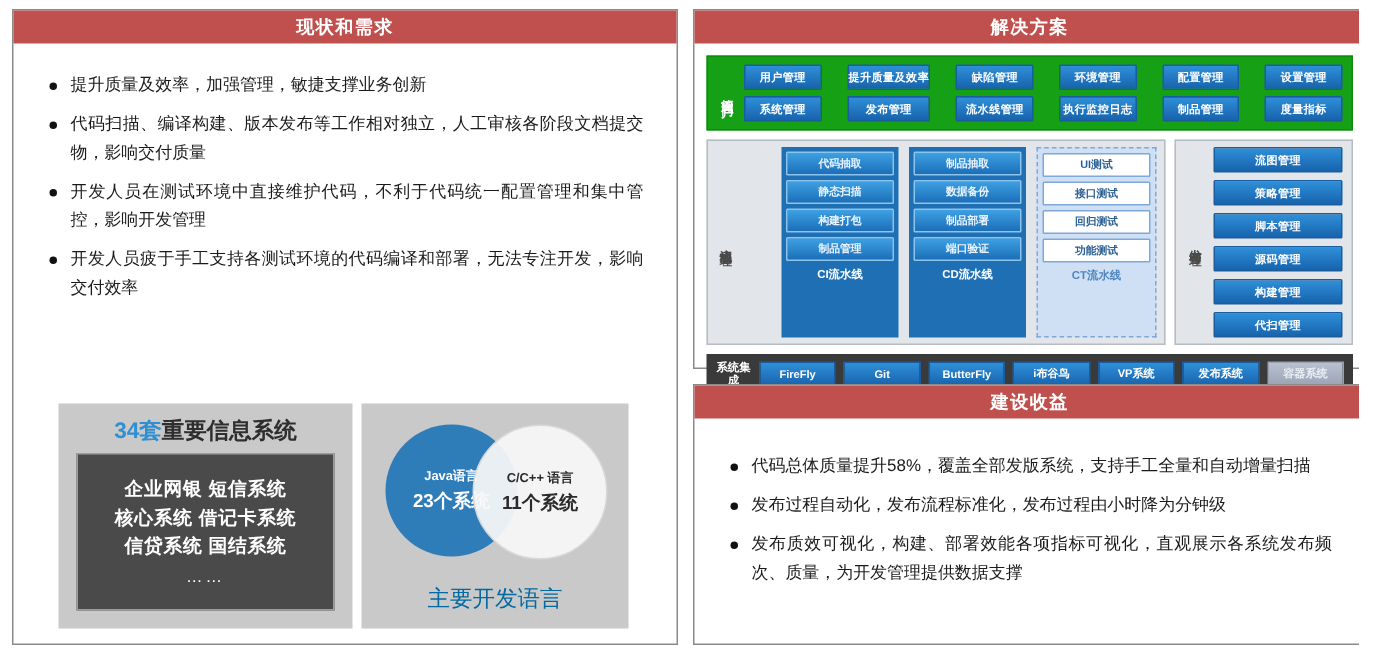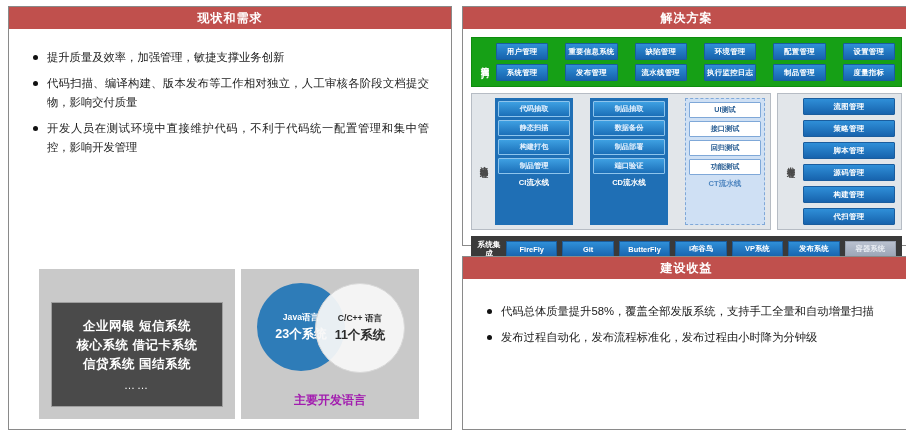--- a/index.html
+++ b/index.html
@@ -33,38 +33,38 @@
   .darkbox .dots{color:#fff;font-size:11px;letter-spacing:2px;margin-top:4px;}
 
   .venn{position:absolute;top:12px;left:0;right:0;height:92px;}
   .circle{position:absolute;top:2px;width:88px;height:88px;border-radius:50%;
           display:flex;flex-direction:column;align-items:center;justify-content:center;}
   .circle.blue{left:16px;background:#2e7cb8;color:#fff;}
   .circle.white{left:74px;background:rgba(248,248,248,0.93);border:1px solid #d8d8d8;color:#2b2b2b;}
   .circle .lang{font-size:8.6px;font-weight:bold;margin-bottom:2px;}
   .circle .cnt{font-size:12.5px;font-weight:bold;}
   .venn-cap{position:absolute;bottom:10px;left:0;right:0;text-align:center;
-            font-size:12px;font-weight:bold;color:#a21caf;}
+            font-size:15px;font-weight:normal;color:#0369a1;}
 
   
   .diagram{padding:7px 8px 7px 8px;}
   .green-band{background:#16a016;padding:5px 6px;display:flex;align-items:stretch;gap:5px;
               border:1px solid #0e8c0e;}
   .vlabel{writing-mode:vertical-rl;text-orientation:upright;font-size:8.2px;color:#ffffff;
           font-weight:bold;letter-spacing:1px;display:flex;align-items:center;justify-content:center;
           width:13px;line-height:11px;}
   .vlabel.dark{color:#4a4a4a;}
   .grid2{flex:1;display:grid;grid-template-columns:repeat(6,1fr);grid-auto-rows:17px;gap:4px 17px;}
   .chip{background:linear-gradient(#2f8fd8,#1763ad);color:#fff;font-size:7.4px;font-weight:bold;
         display:flex;align-items:center;justify-content:center;border:1px solid #1a5d9e;
         border-radius:1px;letter-spacing:0.3px;white-space:nowrap;}
 
   .mid-row{display:flex;gap:6px;margin-top:6px;}
   .pipe-box{flex:0 0 265px;background:#e2e6ea;border:1px solid #b6bcc4;padding:4px 5px;display:flex;gap:5px;}
-  .pipe-cols{flex:1;display:flex;gap:17px;}
+  .pipe-cols{flex:1;display:flex;gap:7px;margin-left:26px;}
   .pcol{width:72px;display:flex;flex-direction:column;gap:3px;padding:3px;}
   .pcol.ci,.pcol.cd{background:#1f6fb5;}
   .pcol.ct{background:#cfe0f4;border:1px dashed #7fa8d8;}
   .pstep{height:14px;display:flex;align-items:center;justify-content:center;font-size:7.2px;
          font-weight:bold;border-radius:1px;}
   .pcol.ci .pstep,.pcol.cd .pstep{background:linear-gradient(#3ea0e2,#1b6fb8);color:#eaf4ff;border:1px solid #8dc4ec;}
   .pcol.ct .pstep{background:#ffffff;color:#2b5f94;border:1px solid #7fa8d8;}
   .pfoot{text-align:center;font-size:7.6px;font-weight:bold;padding-top:1px;}
   .pcol.ci .pfoot,.pcol.cd .pfoot{color:#ffffff;}
   .pcol.ct .pfoot{color:#4f86c0;}
@@ -86,25 +86,29 @@
 
 <div class="stage">
 
   <div class="panel" style="left:8px;top:6px;width:444px;height:424px;">
     <div class="panel-head">现状和需求</div>
     <div class="panel-body">
       <ul class="bullets">
         <li>提升质量及效率，加强管理，敏捷支撑业务创新</li>
         <li>代码扫描、编译构建、版本发布等工作相对独立，人工审核各阶段文档提交物，影响交付质量</li>
         <li>开发人员在测试环境中直接维护代码，不利于代码统一配置管理和集中管控，影响开发管理</li>
+        <li>开发人员疲于手工支持各测试环境的代码编译和部署，无法专注开发，影响交付效率</li>
       </ul>
     </div>
 
     <div class="graphic">
       <div class="gcard left">
+        <div class="g-title">
+          <span class="num">34套</span><span>重要信息系统</span>
+        </div>
         <div class="darkbox">
           <div class="row">企业网银  短信系统</div>
           <div class="row">核心系统  借记卡系统</div>
           <div class="row">信贷系统  国结系统</div>
           <div class="dots">……</div>
         </div>
       </div>
 
       <div class="gcard right">
         <div class="venn">
@@ -124,21 +128,21 @@
 
   <div class="panel" style="left:462px;top:6px;width:449px;height:240px;">
     <div class="panel-head">解决方案</div>
 
     <div class="diagram">
 
       <div class="green-band">
         <div class="vlabel">管理门户</div>
         <div class="grid2">
           <div class="chip">用户管理</div>
-          <div class="chip">重要信息系统</div>
+          <div class="chip">提升质量及效率</div>
           <div class="chip">缺陷管理</div>
           <div class="chip">环境管理</div>
           <div class="chip">配置管理</div>
           <div class="chip">设置管理</div>
           <div class="chip">系统管理</div>
           <div class="chip">发布管理</div>
           <div class="chip">流水线管理</div>
           <div class="chip">执行监控日志</div>
           <div class="chip">制品管理</div>
           <div class="chip">度量指标</div>
@@ -207,17 +211,18 @@
 
     </div>
   </div>
 
   <div class="panel" style="left:462px;top:256px;width:449px;height:174px;">
     <div class="panel-head">建设收益</div>
     <div class="panel-body" style="padding-top:10px;">
       <ul class="bullets">
         <li>代码总体质量提升58%，覆盖全部发版系统，支持手工全量和自动增量扫描</li>
         <li>发布过程自动化，发布流程标准化，发布过程由小时降为分钟级</li>
+        <li>发布质效可视化，构建、部署效能各项指标可视化，直观展示各系统发布频次、质量，为开发管理提供数据支撑</li>
       </ul>
     </div>
   </div>
 
 </div>
 
 </body></html>

